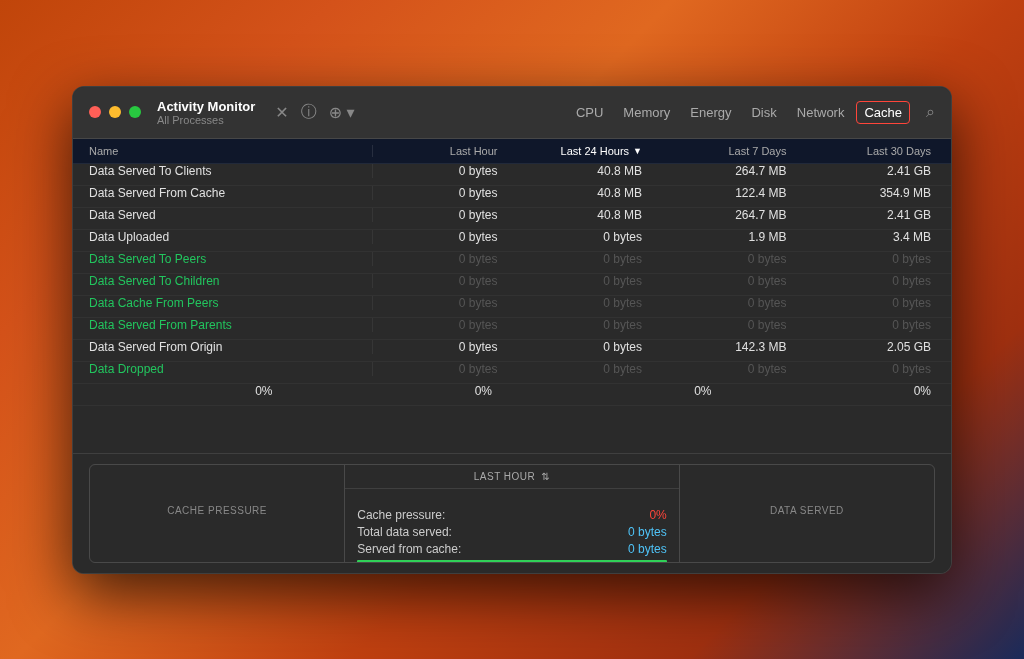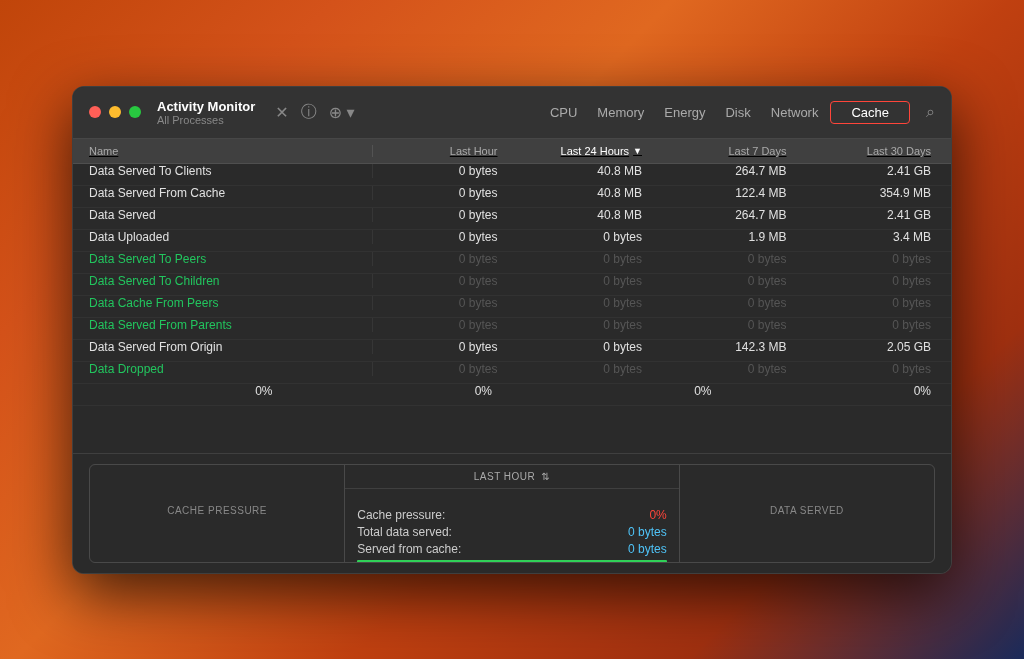--- a/index.html
+++ b/index.html
@@ -86,37 +86,36 @@
       font-size: 13px;
       padding: 4px 8px;
       border-radius: 4px;
       cursor: pointer;
       white-space: nowrap;
     }
     .nav-tab.active {
       color: #ffffff;
       border: 1.5px solid #ff453a;
       border-radius: 4px;
-      padding: 3px 20px;
+      padding: 3px 7px;
     }
     .search-icon {
       color: #888;
       font-size: 16px;
       margin-left: 8px;
       cursor: pointer;
     }
     
     .table-header {
       display: flex;
       align-items: center;
-      background: #404040;
+      background: #0f172a;
       border-bottom: 1px solid rgba(255,255,255,0.08);
       padding: 6px 0;
       flex-shrink: 0;
-      text-decoration: underline;
     }
     .col-name {
       width: 300px;
       padding-left: 16px;
       font-size: 11px;
       color: #aaaaaa;
       font-weight: 500;
       border-right: 1px solid rgba(255,255,255,0.1);
     }
     .col-data {

